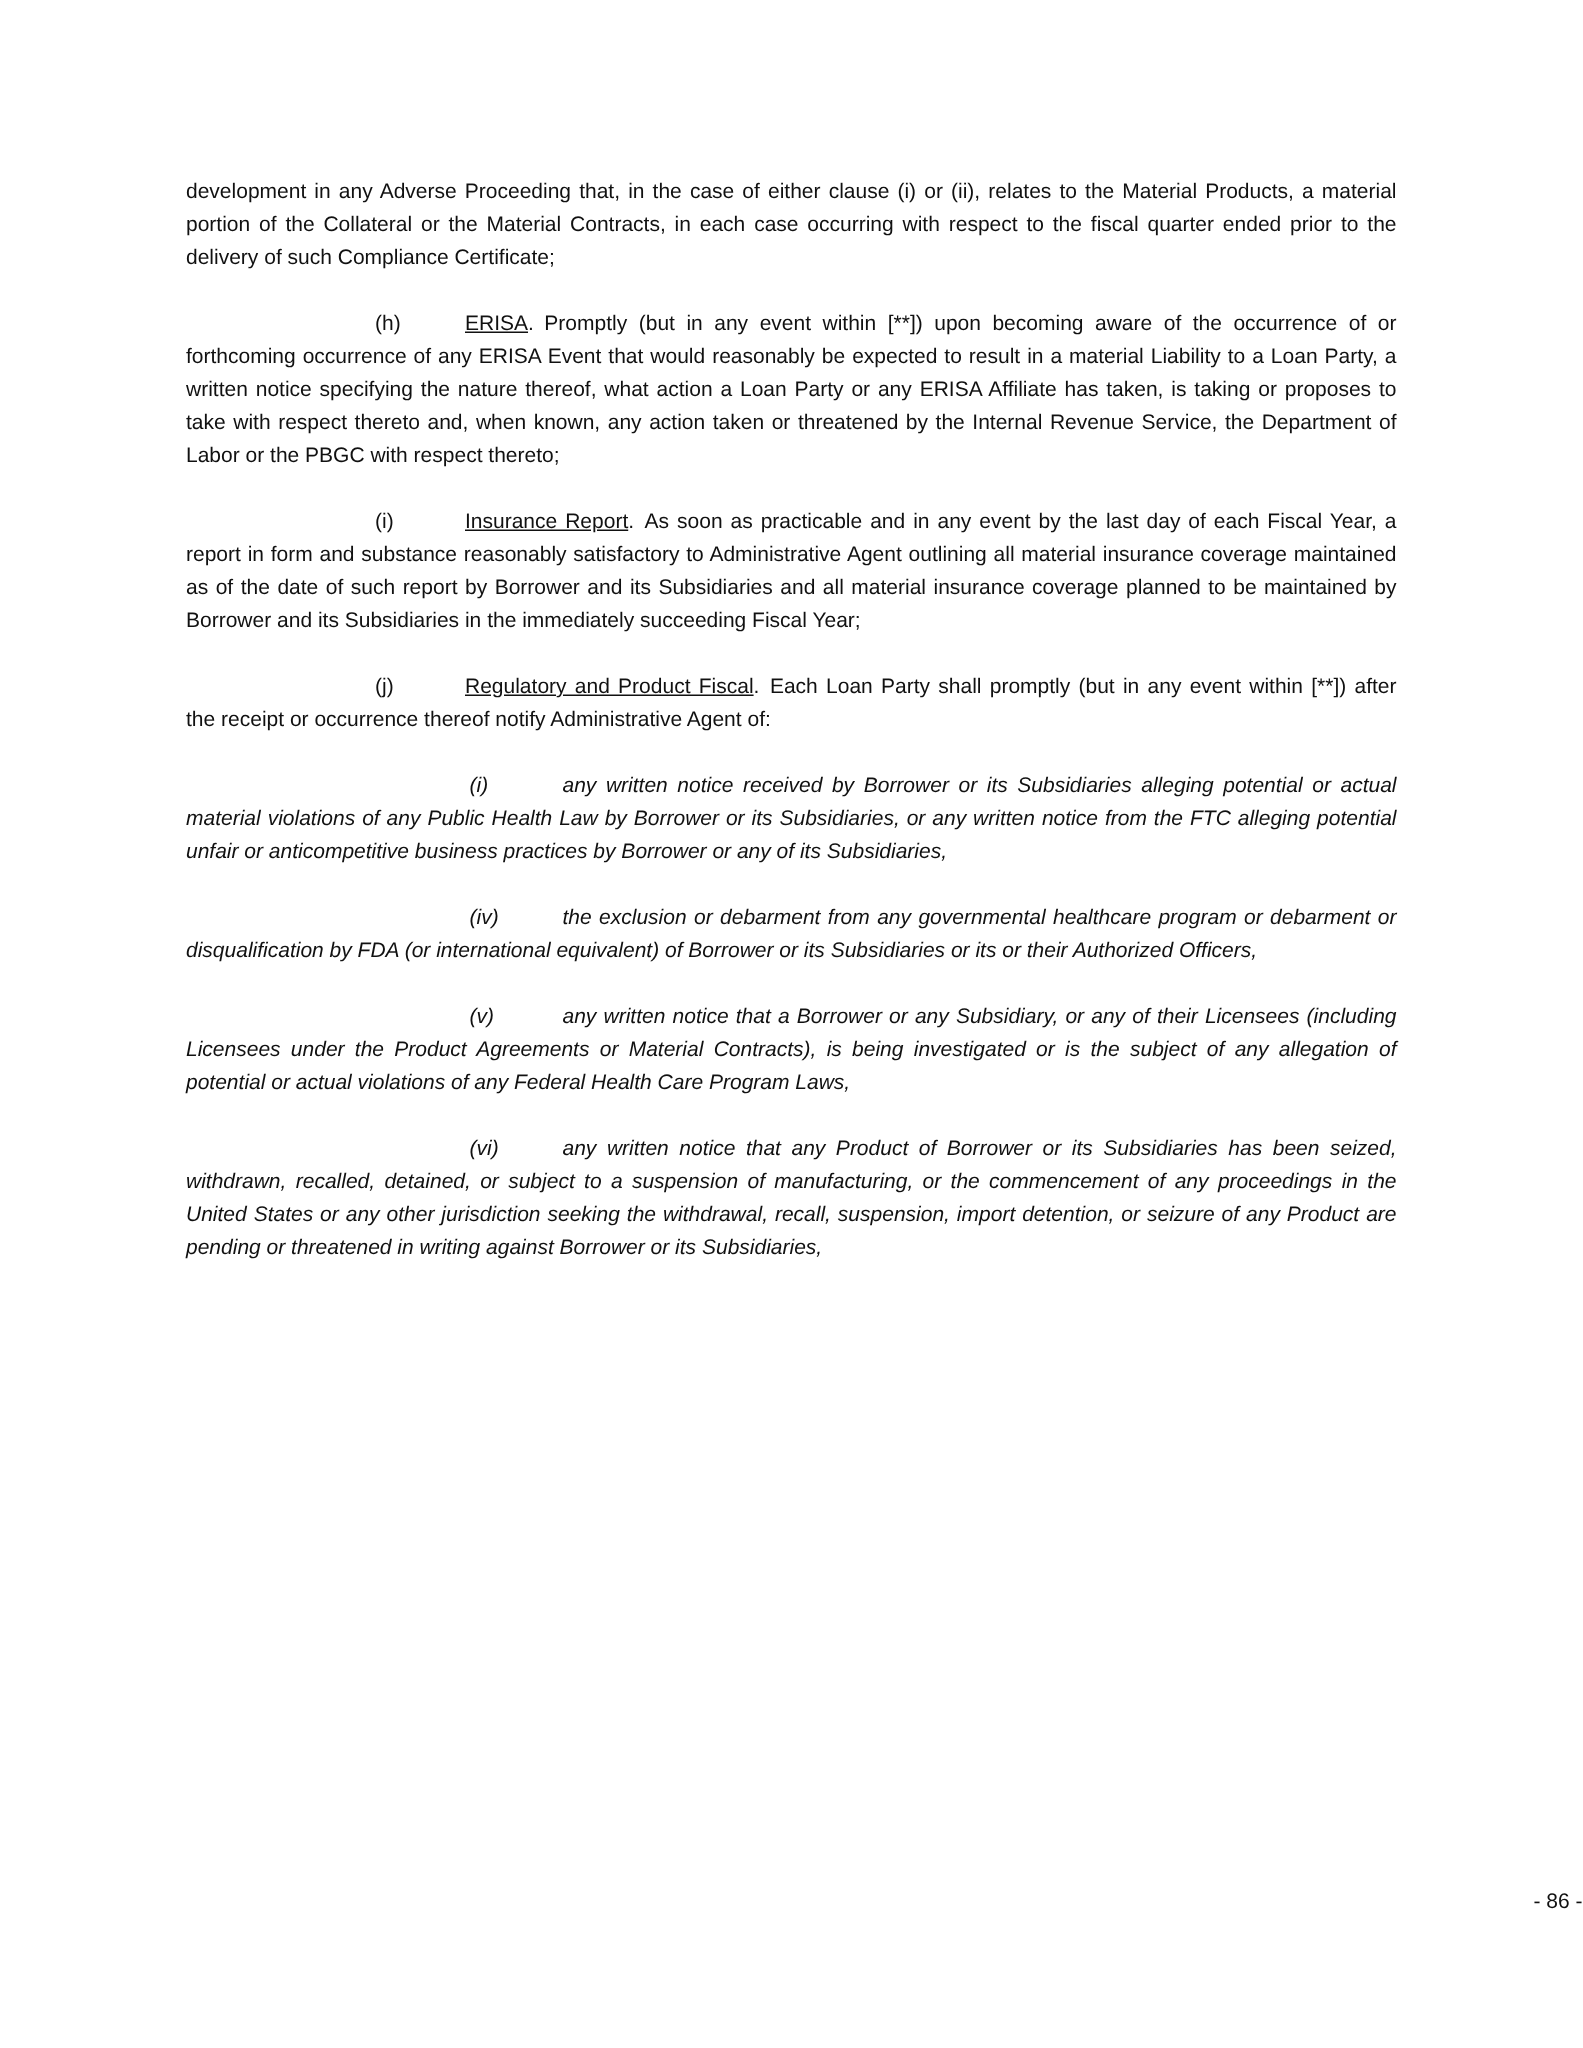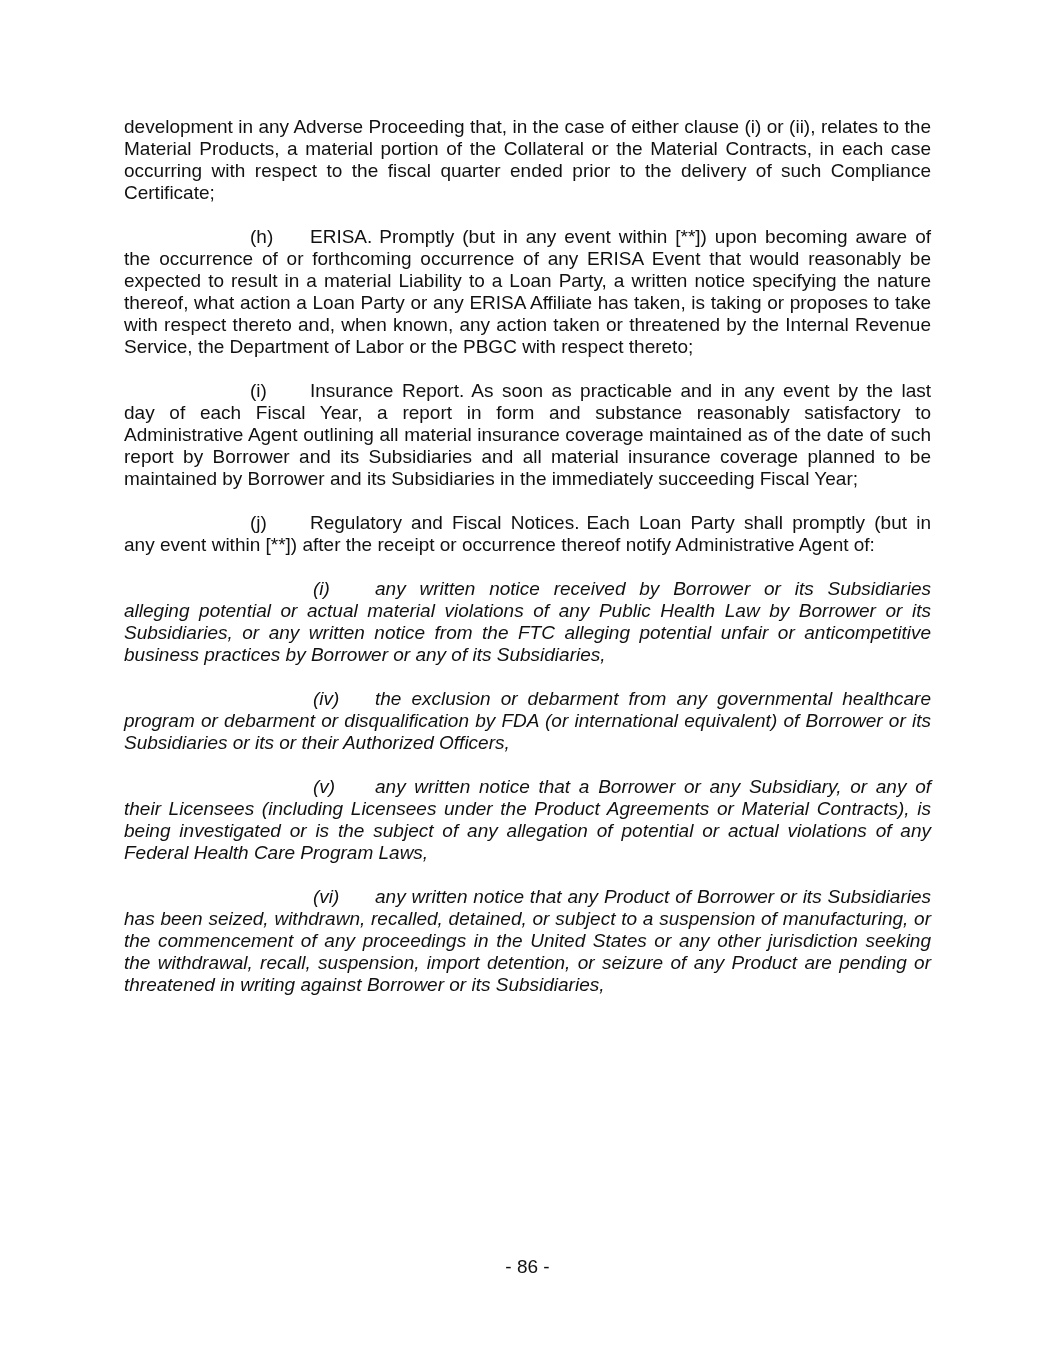--- a/index.html
+++ b/index.html
@@ -8,21 +8,21 @@
     background: #ffffff;
   }
   .page {
     position: relative;
     width: 1055px;
     height: 1365px;
     margin: 0 auto;
     background: #ffffff;
     color: #111111;
     font-family: "Liberation Sans", "DejaVu Sans", sans-serif;
-    font-size: 19px;
+    font-size: 14px;
     line-height: 22px;
     box-sizing: border-box;
     overflow: hidden;
   }
   .content {
     position: absolute;
     left: 124px;
     right: 124px;
     top: 116px;
   }
@@ -36,45 +36,46 @@
     display: inline-block;
     width: 60px;
     text-indent: 0;
   }
   .item-label-2 {
     display: inline-block;
     width: 62px;
     text-indent: 0;
   }
   .heading {
+    text-decoration: underline;
   }
   .sep {
     padding-right: 7px;
   }
   .footer {
     position: absolute;
     left: 0;
     right: 0;
     top: 1256px;
-    text-align: center;
+    text-align: right;
   }
 </style>
 </head>
 <body>
 
 <div class="page">
   <div class="content">
 
     <p class="para"><span>development in any Adverse Proceeding that, in the case of either clause (i) or (ii), relates to the Material Products, a material portion of the Collateral or the Material Contracts, in each case occurring with respect to the fiscal quarter ended prior to the delivery of such Compliance Certificate;</span></p>
 
     <p class="para indent-1"><span class="item-label-1">(h)</span><span class="heading">ERISA</span><span class="sep">.</span><span>Promptly (but in any event within [**]) upon becoming aware of the occurrence of or forthcoming occurrence of any ERISA Event that would reasonably be expected to result in a material Liability to a Loan Party, a written notice specifying the nature thereof, what action a Loan Party or any ERISA Affiliate has taken, is taking or proposes to take with respect thereto and, when known, any action taken or threatened by the Internal Revenue Service, the Department of Labor or the PBGC with respect thereto;</span></p>
 
     <p class="para indent-1"><span class="item-label-1">(i)</span><span class="heading">Insurance Report</span><span class="sep">.</span><span>As soon as practicable and in any event by the last day of each Fiscal Year, a report in form and substance reasonably satisfactory to Administrative Agent outlining all material insurance coverage maintained as of the date of such report by Borrower and its Subsidiaries and all material insurance coverage planned to be maintained by Borrower and its Subsidiaries in the immediately succeeding Fiscal Year;</span></p>
 
-    <p class="para indent-1"><span class="item-label-1">(j)</span><span class="heading">Regulatory and Fiscal Notices</span><span class="sep">.</span><span>Each Loan Party shall promptly (but in any event within [**]) after the receipt or occurrence thereof notify Administrative Agent of:</span></p>
+    <p class="para indent-1"><span class="item-label-1">(j)</span><span class="heading">Regulatory and Product Fiscal</span><span class="sep">.</span><span>Each Loan Party shall promptly (but in any event within [**]) after the receipt or occurrence thereof notify Administrative Agent of:</span></p>
 
     <p class="para indent-2"><span class="item-label-2">(i)</span><span>any written notice received by Borrower or its Subsidiaries alleging potential or actual material violations of any Public Health Law by Borrower or its Subsidiaries, or any written notice from the FTC alleging potential unfair or anticompetitive business practices by Borrower or any of its Subsidiaries,</span></p>
 
 
 
     <p class="para indent-2"><span class="item-label-2">(iv)</span><span>the exclusion or debarment from any governmental healthcare program or debarment or disqualification by FDA (or international equivalent) of Borrower or its Subsidiaries or its or their Authorized Officers,</span></p>
 
     <p class="para indent-2"><span class="item-label-2">(v)</span><span>any written notice that a Borrower or any Subsidiary, or any of their Licensees (including Licensees under the Product Agreements or Material Contracts), is being investigated or is the subject of any allegation of potential or actual violations of any Federal Health Care Program Laws,</span></p>
 
     <p class="para indent-2"><span class="item-label-2">(vi)</span><span>any written notice that any Product of Borrower or its Subsidiaries has been seized, withdrawn, recalled, detained, or subject to a suspension of manufacturing, or the commencement of any proceedings in the United States or any other jurisdiction seeking the withdrawal, recall, suspension, import detention, or seizure of any Product are pending or threatened in writing against Borrower or its Subsidiaries,</span></p>

